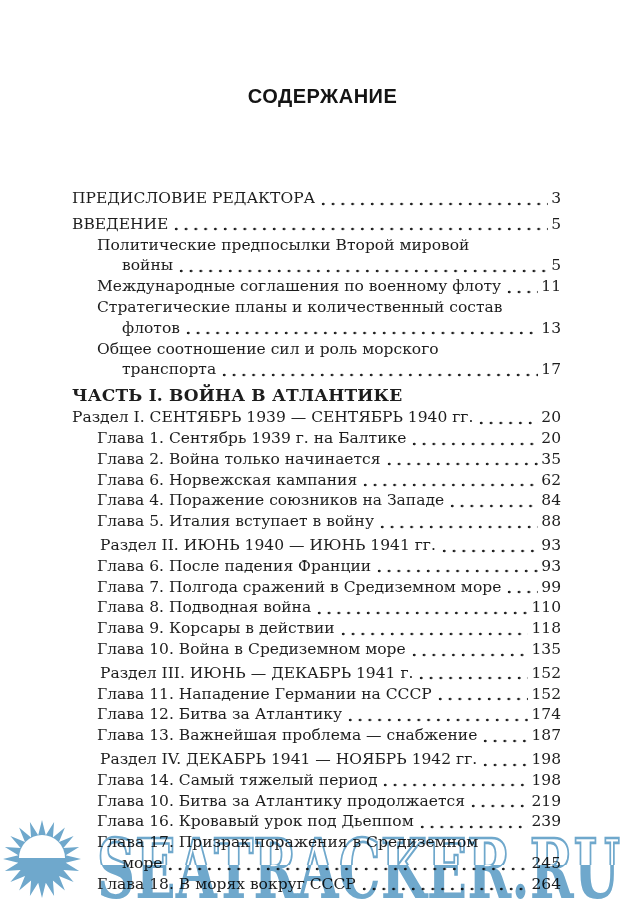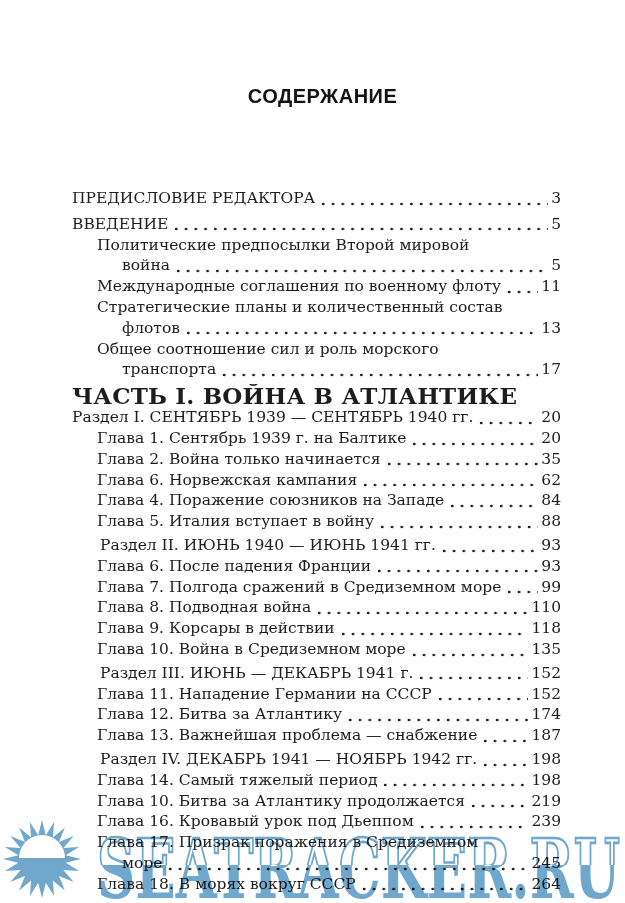--- a/index.html
+++ b/index.html
@@ -27,21 +27,21 @@
     margin:0 3px 0 6px;
     background-image:radial-gradient(circle at 2px 2px, #1f1f1f 1.45px, rgba(0,0,0,0) 1.6px);
     background-repeat:repeat-x;
     background-position:left calc(100% - 3.2px);
     background-size:9.8px 4px;
   }
   .row .pg { white-space:nowrap; flex:0 0 auto; }
   .indent1 { padding-left:25px; }
   .indent2 { padding-left:50px; }
   .part {
-    font-weight:bold; font-size:23px; line-height:23px;
+    font-weight:bold; font-size:17px; line-height:23px;
     margin-top:4px; letter-spacing:0.2px;
   }
   .gap3 { margin-top:3px;margin-left:28px; }
   .gap5 { margin-top:5px; }
   
   .wm {
     position:absolute; left:0; top:812px; width:625px; height:91px;
     z-index:2; pointer-events:none; mix-blend-mode:multiply;
   }
   .wm-text { font:bold 82px "DejaVu Serif", serif; }
@@ -65,21 +65,21 @@
       </div>
       <div class="row gap5">
         <span class="t">ВВЕДЕНИЕ</span>
         <span class="lead"></span>
         <span class="pg">5</span>
       </div>
       <div class="row indent1">
         <span class="t">Политические предпосылки Второй мировой</span>
       </div>
       <div class="row indent2">
-        <span class="t">война</span>
+        <span class="t">войны</span>
         <span class="lead"></span>
         <span class="pg">5</span>
       </div>
       <div class="row indent1">
         <span class="t">Международные соглашения по военному флоту</span>
         <span class="lead"></span>
         <span class="pg">11</span>
       </div>
       <div class="row indent1">
         <span class="t">Стратегические планы и количественный состав</span>

